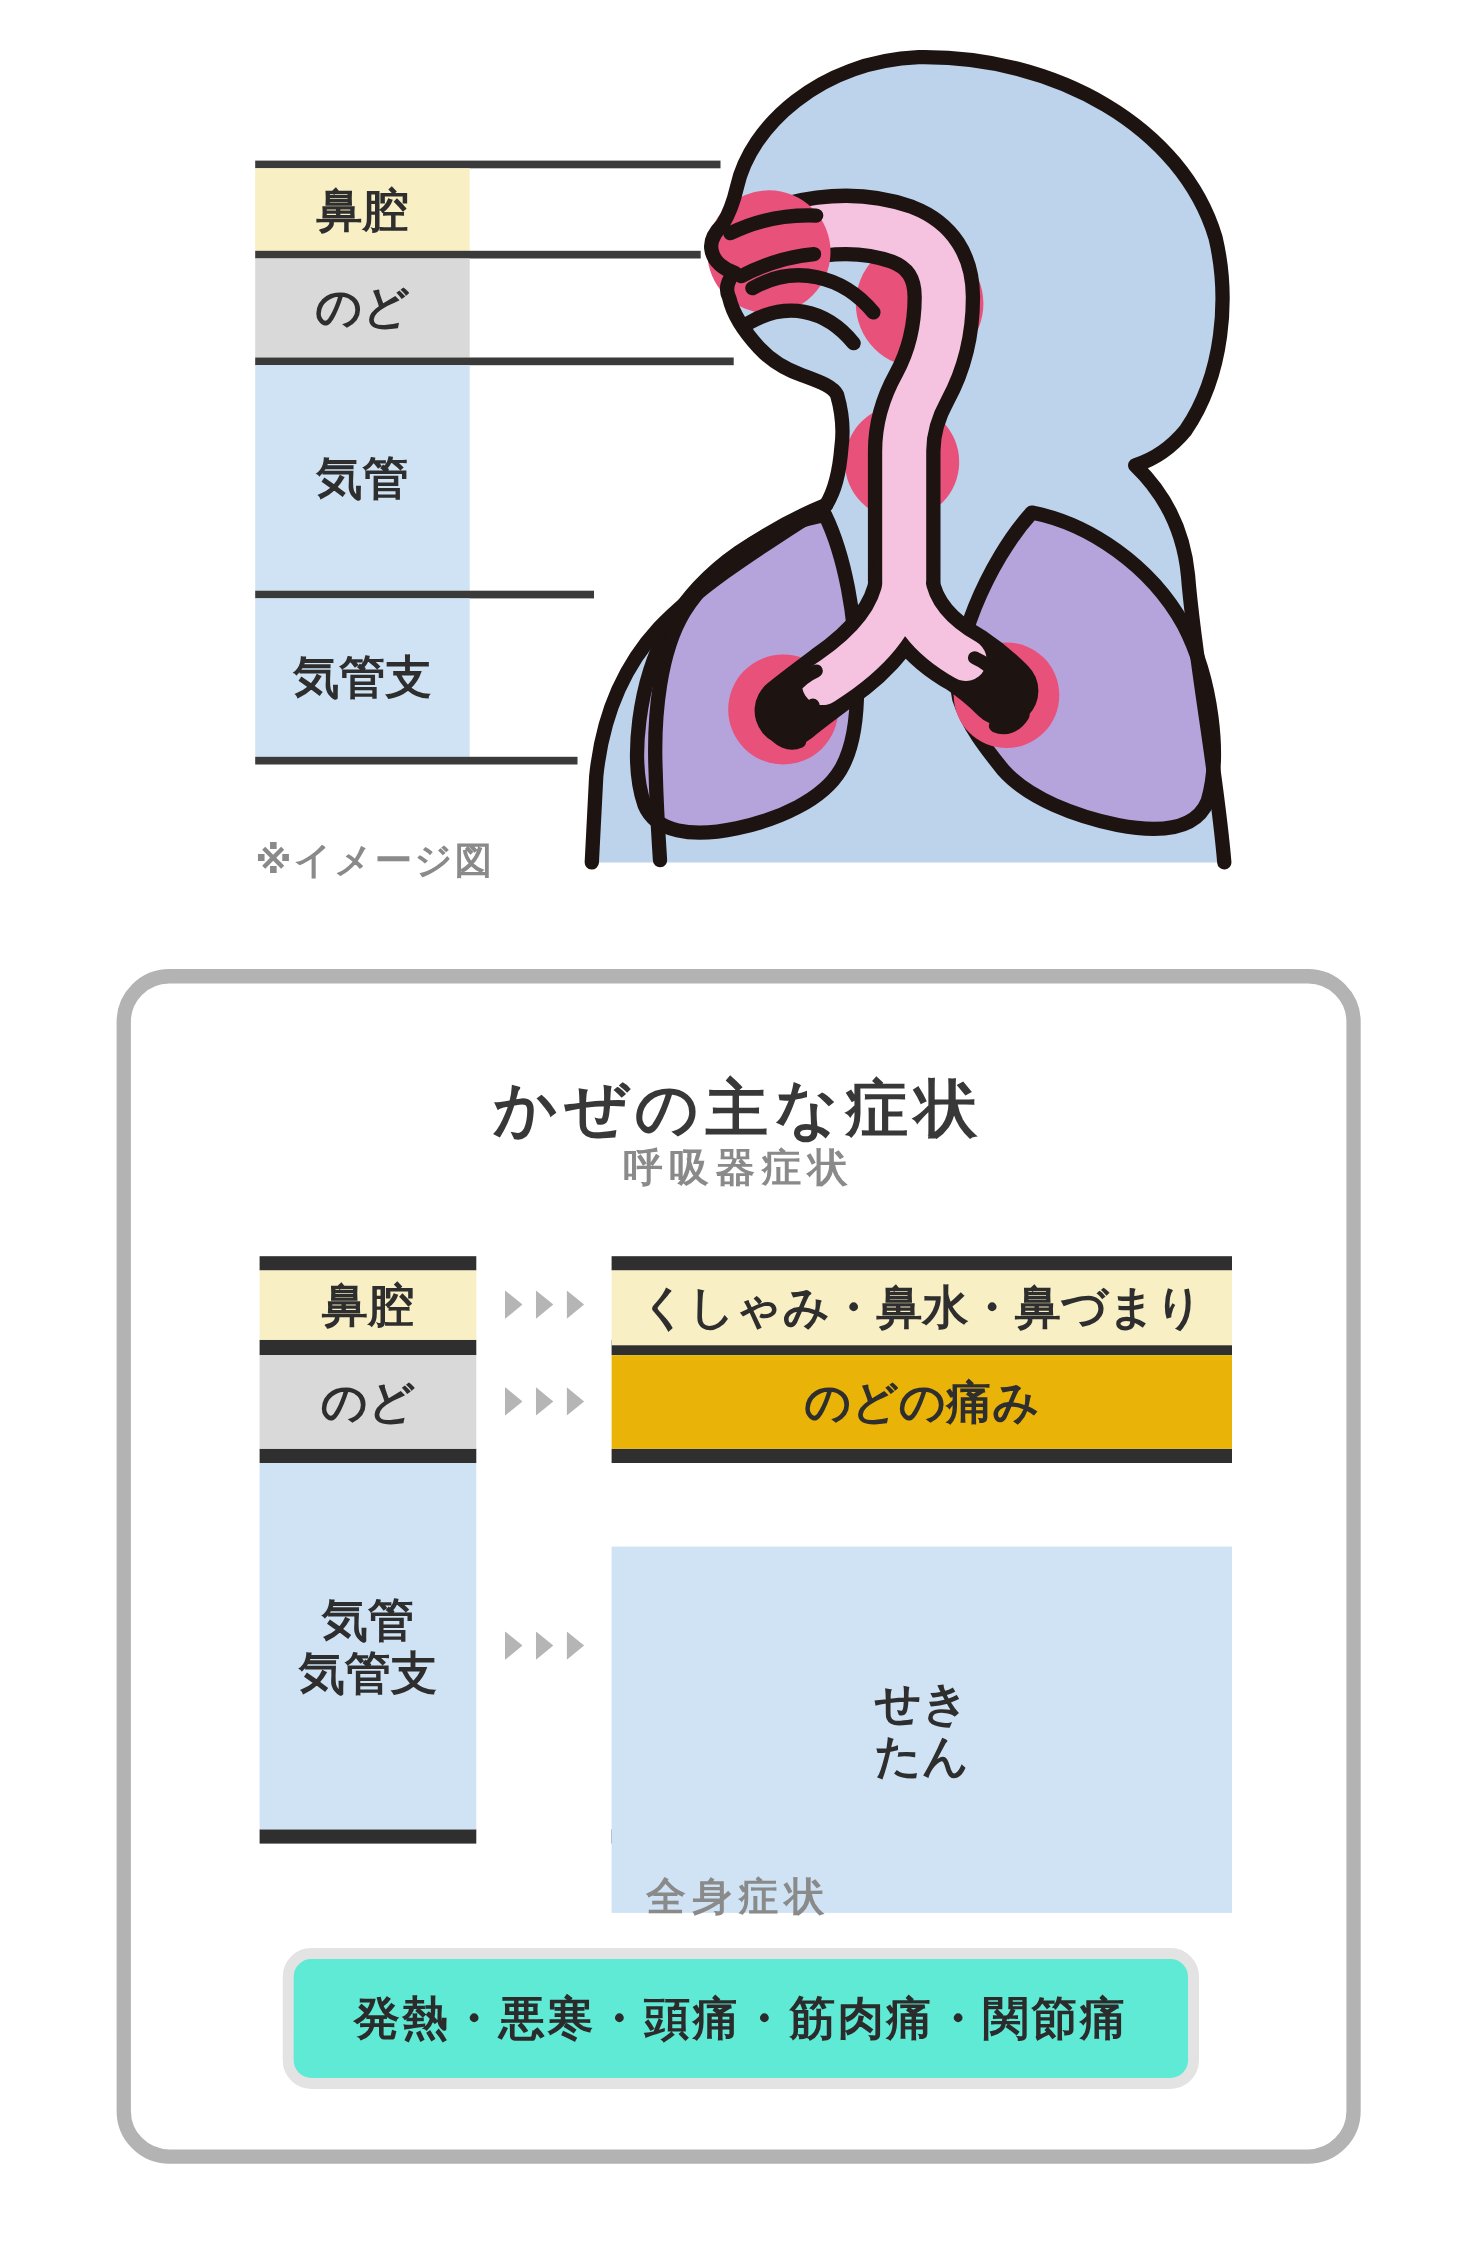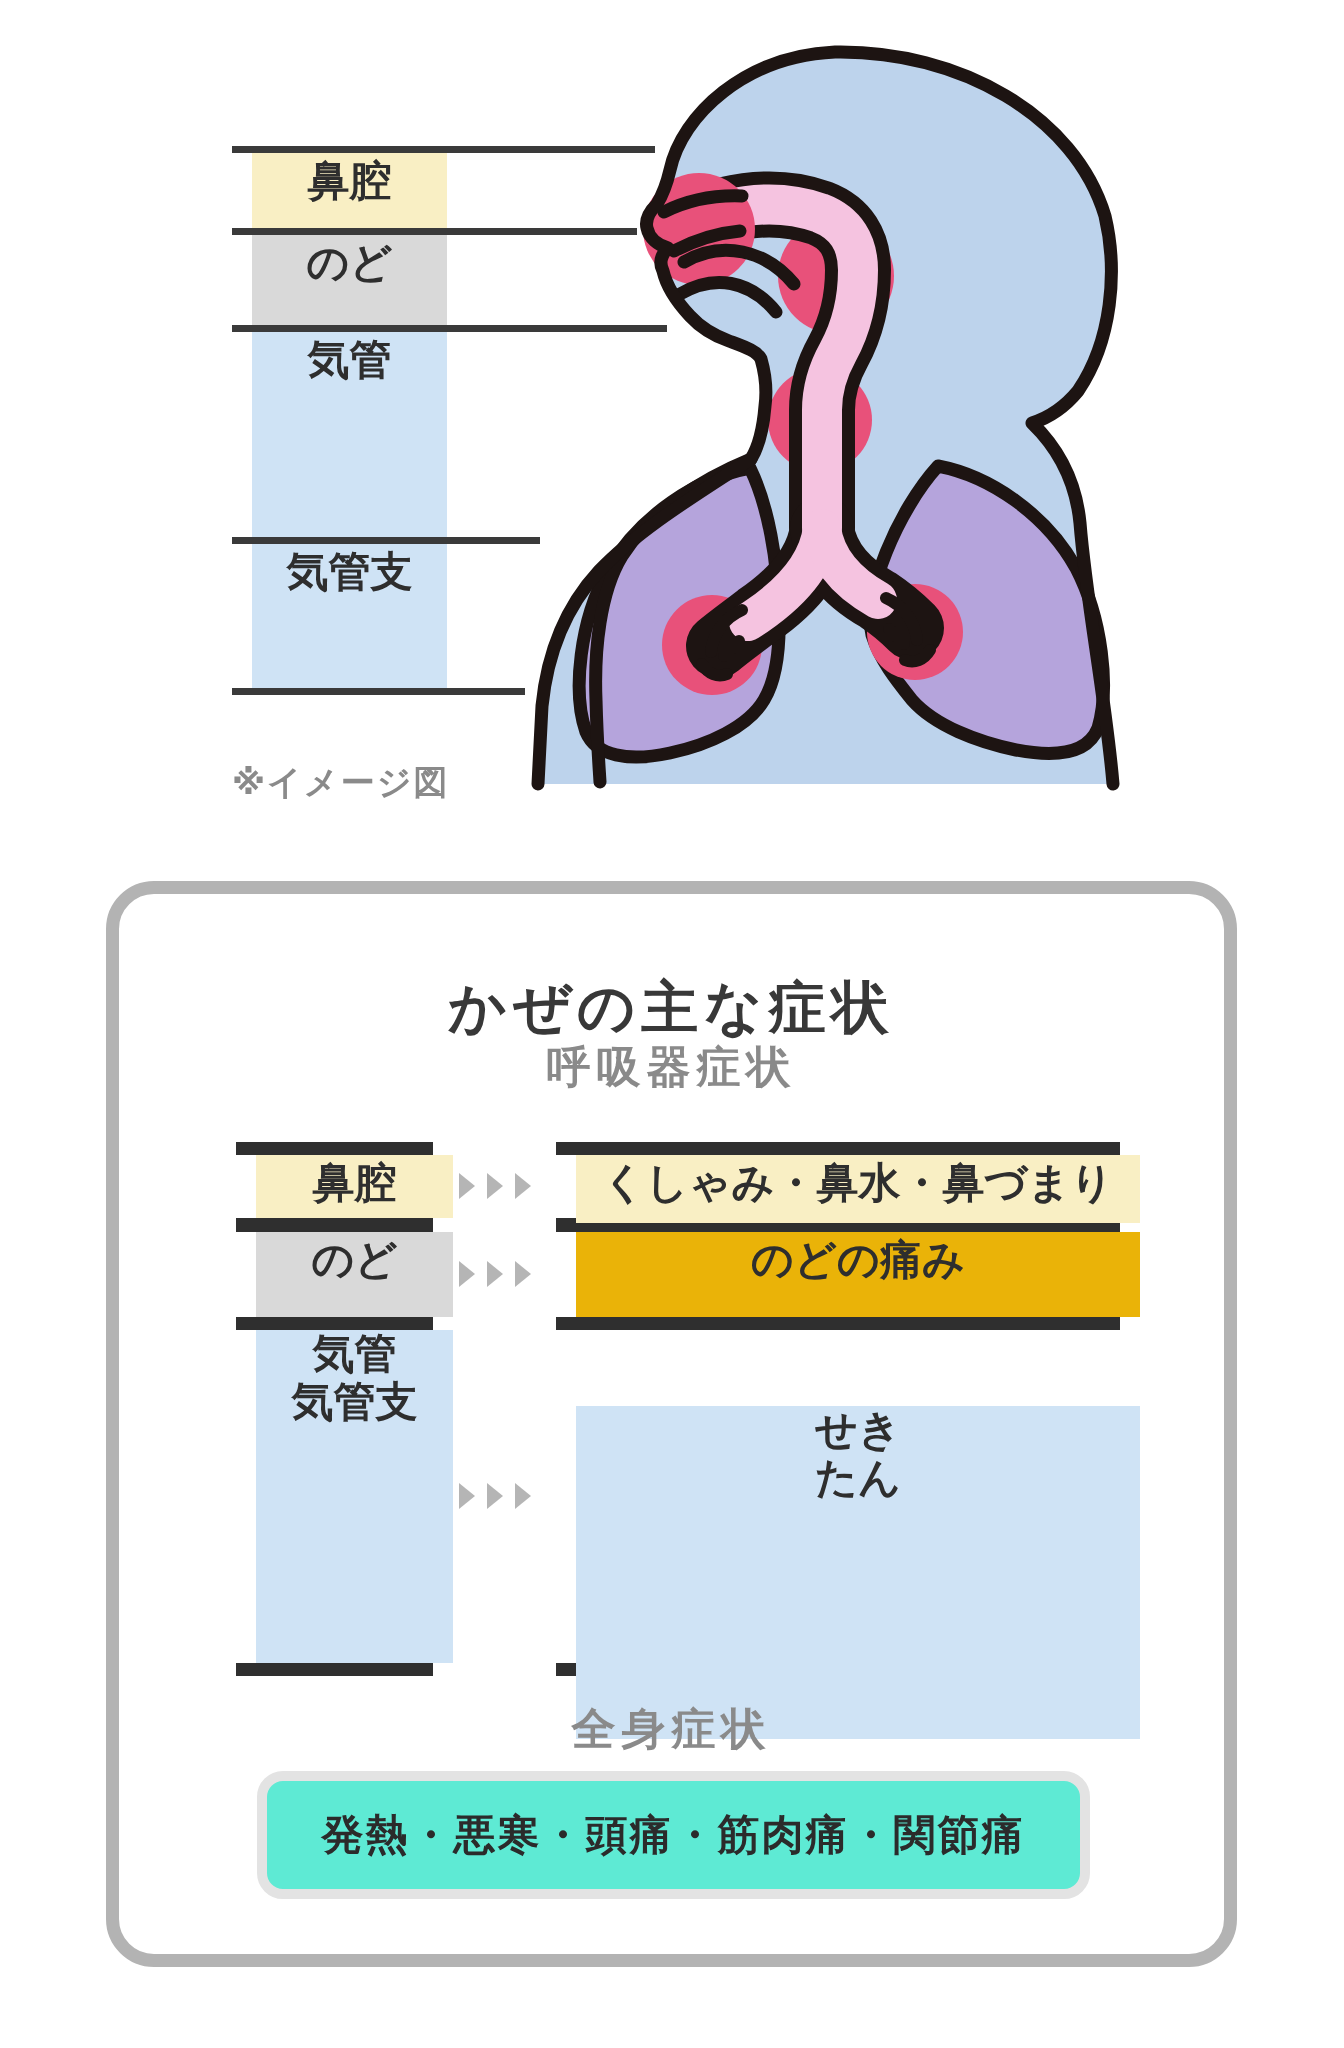--- a/index.html
+++ b/index.html
@@ -1,26 +1,26 @@
 <!DOCTYPE html>
 <html><head>
 <meta charset="utf-8">
 <style>
   * { margin:0; padding:0; box-sizing:border-box; }
   html,body { background:#ffffff; }
   body { font-family:"Liberation Sans","DejaVu Sans",sans-serif; }
   .canvas { position:relative; width:1344px; height:2048px; background:#fff; overflow:hidden; }
   .abs { position:absolute; }
-  .cell { display:flex; align-items:flex-start; justify-content:center; font-weight:bold; color:#2e2e2e;margin-left:20px; }
+  .cell { display:flex; align-items:center; justify-content:center; font-weight:bold; color:#2e2e2e; }
   .bar { background:#2f2f2f; }
   .callout-line { background:#3a3a3a; height:7px; }
   .note { color:#8a8a8a; font-weight:bold; font-size:34px; letter-spacing:2px;text-align:center; }
   .panel { border:13px solid #b3b3b3; border-radius:48px; background:#fff; }
   .panel-title { font-size:57px; font-weight:bold; color:#383838; text-align:center; letter-spacing:6px; }
-  .panel-subtitle { font-size:44px; font-weight:bold; color:#8a8a8a; text-align:center; letter-spacing:6px; }
+  .panel-subtitle { font-size:36px; font-weight:bold; color:#8a8a8a; text-align:center; letter-spacing:6px; }
   .row-label { font-size:42px; font-weight:bold; color:#2e2e2e; }
   .two-line { display:flex; flex-direction:column; align-items:center; line-height:48px; }
   .arrow-cluster { display:flex; gap:12px; align-items:center; }
   .tri { width:16px; height:26px; background:#b5b5b5; clip-path:polygon(0 0,100% 50%,0 100%); }
   .systemic-box { border:10px solid #e3e3e3; border-radius:26px; background:#5eead4;
                   display:flex; align-items:center; justify-content:center;
                   font-size:42px; font-weight:bold; color:#2b2b2b; letter-spacing:2px; }
   svg { display:block; }
 </style>
 </head>

